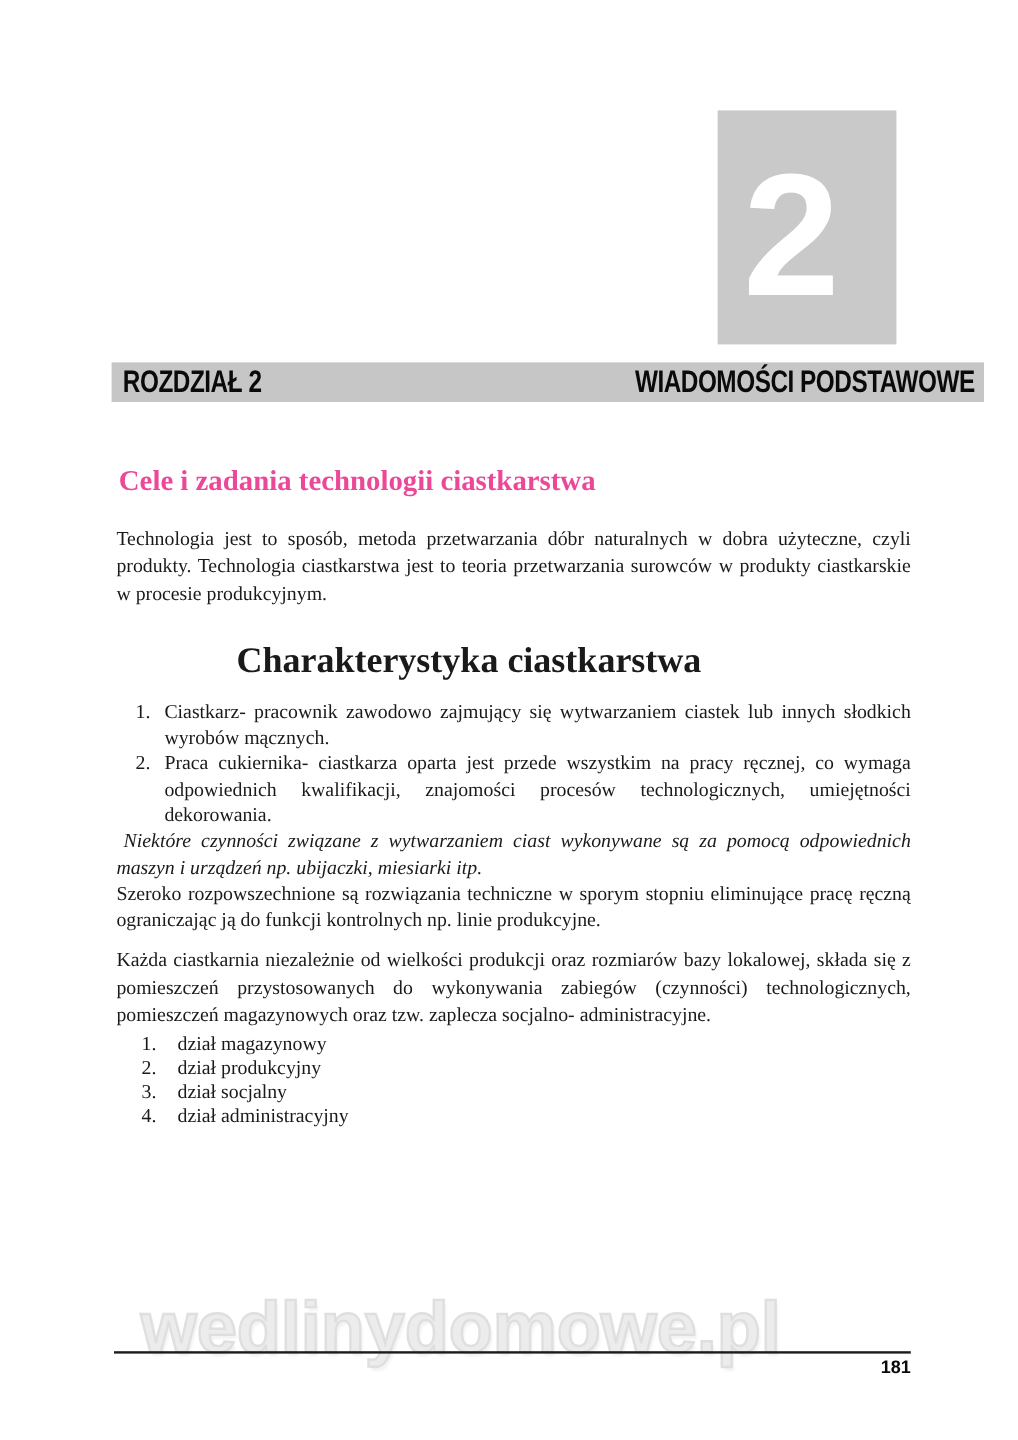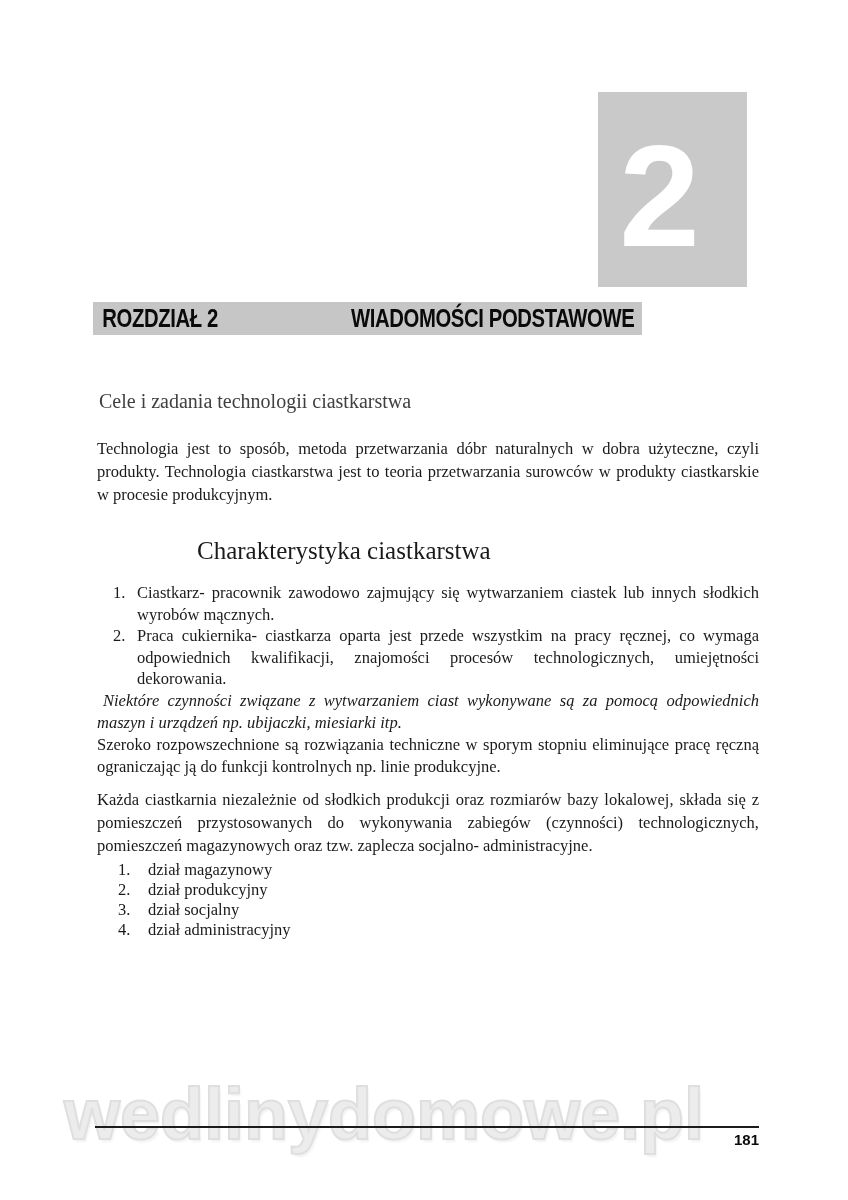--- a/index.html
+++ b/index.html
@@ -16,40 +16,40 @@
     display:flex;align-items:center;justify-content:center;
   }
   .chapter-number{
     font-family:"Liberation Sans","DejaVu Sans",sans-serif;
     font-weight:700;font-size:145px;line-height:1;color:#ffffff;
     padding-right:26px;padding-top:14px;
   }
 
   
   .chapter-bar{
-    left:93px;top:302px;width:549px;height:33px;background:#c6c6c6;
+    left:93px;top:302px;width:727px;height:33px;background:#c6c6c6;
     display:flex;align-items:center;justify-content:space-between;
     font-family:"Liberation Sans","DejaVu Sans",sans-serif;
     font-weight:700;font-size:26px;color:#0a0a0a;white-space:nowrap;
   }
   .bar-left{transform:scaleX(0.78);transform-origin:left center;padding-left:12px;letter-spacing:-0.5px;}
   .bar-right{transform:scaleX(0.78);transform-origin:right center;padding-right:10px;letter-spacing:-0.5px;}
 
   
   .page-title{
-    left:99px;top:385px;font-size:20px;line-height:32px;color:#404040;
+    left:99px;top:385px;font-size:24px;line-height:32px;color:#ec4899;font-weight:bold;
   }
   .content{
     left:97px;top:437px;width:662px;font-size:16.5px;line-height:23px;
     text-align:justify;
   }
   .content p{margin:0;}
   .p-intro2{margin-top:12px !important;}
   .section-heading{
-    font-size:25px;line-height:30px;margin:0;font-weight:400;
+    font-size:30px;line-height:30px;margin:0;font-weight:700;
     text-align:left;margin-left:100px;
   }
   .h-char{margin-top:30px;}
   .h-org{margin-top:24px;}
 
   .olist{margin:0;padding:0;list-style:none;}
   .olist-1{margin-top:16px;line-height:21.5px;}
   .olist-1 .li{display:flex;}
   .olist-1 .li-num{flex:0 0 24px;margin-left:16px;}
   .olist-1 .li-text{flex:1;text-align:justify;}
@@ -61,21 +61,21 @@
   .p-pomieszczenia{margin-top:14px !important;margin-left:25px;text-align:left;}
   .olist-2{margin-top:3px;margin-left:21px;line-height:20px;}
   .olist-2 .li{display:flex;}
   .olist-2 .li-num{flex:0 0 30px;}
   .olist-2 .li-text{flex:1;text-align:left;}
 
   
   .watermark{
     left:0;top:1068px;width:768px;text-align:center;
     font-family:"Liberation Sans","DejaVu Sans",sans-serif;
-    font-weight:700;font-size:72px;line-height:1.3;
+    font-weight:700;font-size:60px;line-height:1.3;
     color:#ececec;-webkit-text-stroke:2px #dfdfdf;
     text-shadow:2px 3px 2px rgba(0,0,0,0.05);
     white-space:nowrap;
   }
   .footer-rule{
     left:95px;top:1126px;width:664px;height:0;
     border-top:2px solid #1c1c1c;
   }
   .page-number{
     left:97px;top:1131px;width:662px;text-align:right;
@@ -113,21 +113,21 @@
     <div class="li">
       <span class="li-num">2.</span>
       <span class="li-text">Praca cukiernika- ciastkarza oparta jest przede wszystkim na pracy ręcznej, co wymaga odpowiednich kwalifikacji, znajomości procesów technologicznych, umiejętności dekorowania.</span>
     </div>
   </div>
 
   <p class="p-niek">Niektóre czynności związane z wytwarzaniem ciast wykonywane są za pomocą odpowiednich maszyn i urządzeń np. ubijaczki, miesiarki itp.</p>
   <p class="p-szer">Szeroko rozpowszechnione są rozwiązania techniczne w sporym stopniu eliminujące pracę ręczną ograniczając ją do funkcji kontrolnych np. linie produkcyjne.</p>
 
 
-  <p class="p-kazda">Każda ciastkarnia niezależnie od słodkich produkcji oraz rozmiarów bazy lokalowej, składa się z pomieszczeń przystosowanych do wykonywania zabiegów (czynności) technologicznych, pomieszczeń magazynowych oraz tzw. zaplecza socjalno- administracyjne.</p>
+  <p class="p-kazda">Każda ciastkarnia niezależnie od wielkości produkcji oraz rozmiarów bazy lokalowej, składa się z pomieszczeń przystosowanych do wykonywania zabiegów (czynności) technologicznych, pomieszczeń magazynowych oraz tzw. zaplecza socjalno- administracyjne.</p>
 
   <div class="olist olist-2">
     <div class="li">
       <span class="li-num">1.</span>
       <span class="li-text">dział magazynowy</span>
     </div>
     <div class="li">
       <span class="li-num">2.</span>
       <span class="li-text">dział produkcyjny</span>
     </div>

